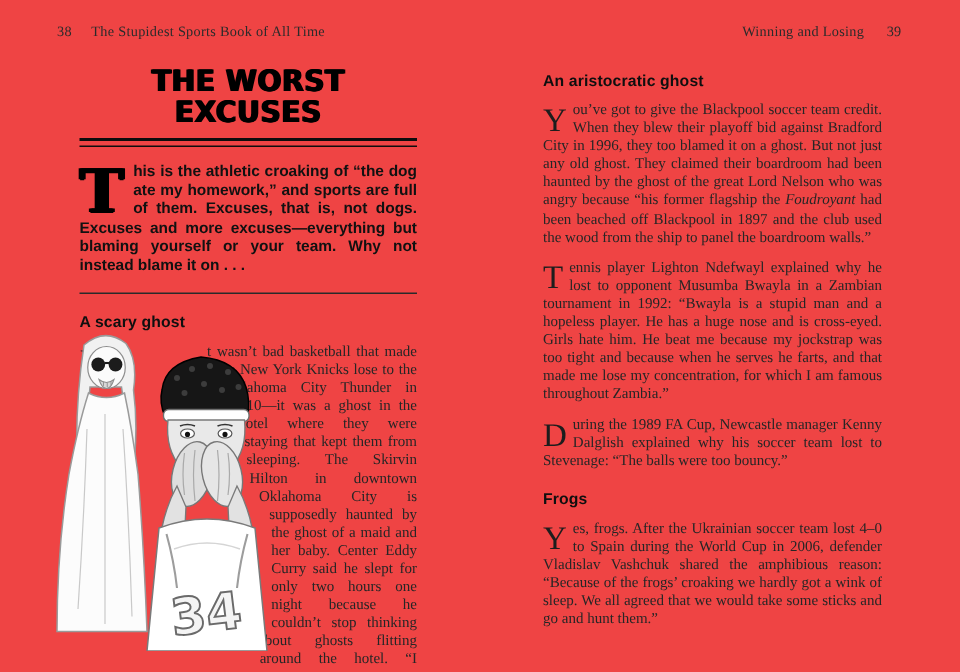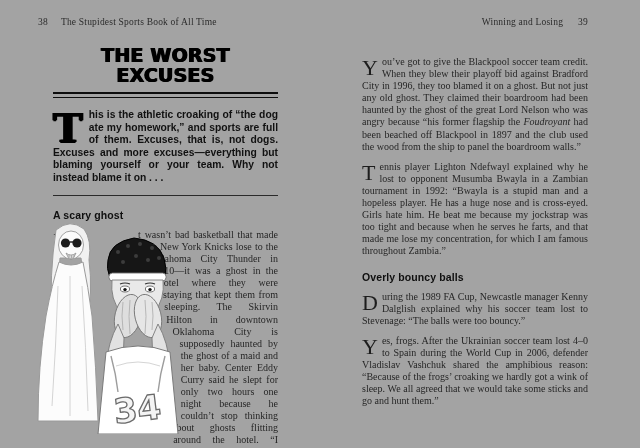--- a/index.html
+++ b/index.html
@@ -1,23 +1,23 @@
 <!DOCTYPE html>
 <html><head>
 <meta charset="utf-8">
 <style>
   html,body{margin:0;padding:0;background:#e9e9e9;}
   .spread{
-    position:relative;width:640px;height:448px;background:#a3a3a3;
+    position:relative;width:640px;height:448px;background:#ef4444;
     font-family:"Liberation Serif",serif;color:#1d1d1d;overflow:hidden;
   }
   
   .rh{position:absolute;top:17px;font-size:9.5px;color:#2b2b2b;letter-spacing:.2px;}
   .rh-left{left:38px;}
-  .rh-right{right:52px;text-align:right;}
+  .rh-right{right:39px;text-align:right;}
   .rh .folio{display:inline-block;}
   .rh-left .bt{margin-left:13px;}
   .rh-right .folio{margin-left:15px;}
 
   
   .left-col{position:absolute;left:53px;top:44px;width:225px;}
   .headline{
     font-family:"DejaVu Sans","Liberation Sans",sans-serif;font-weight:bold;
     font-size:19px;line-height:20px;text-align:center;color:#000;
     letter-spacing:.2px;
@@ -135,23 +135,24 @@
     <path d="M80,136 Q112,124 144,136 L152,218 L72,218 Z" fill="#ffffff" stroke="#7a7a7a" stroke-width="1"></path>
     <path d="M85,140 Q90,158 92,176" stroke="#9d9d9d" stroke-width="1.4" fill="none"></path>
     <path d="M139,140 Q134,158 132,176" stroke="#9d9d9d" stroke-width="1.4" fill="none"></path>
     <path d="M90,150 Q112,142 134,150" stroke="#d5d5d5" stroke-width="1" fill="none"></path>
 
     <text x="112" y="205" text-anchor="middle" transform="rotate(-7 112 198)" font-family="DejaVu Sans, sans-serif" font-weight="bold" font-size="34" fill="#f4f4f4" stroke="#6a6a6a" stroke-width="1.3">34</text>
   </svg>
 
   <div class="right-col">
 
+    <h2 class="sec-h">An aristocratic ghost</h2>
     <p class="body-p"><span class="dc">Y</span><span>ou’ve got to give the Blackpool soccer team credit. When they blew their playoff bid against Bradford City in 1996, they too blamed it on a ghost. But not just any old ghost. They claimed their boardroom had been haunted by the ghost of the great Lord Nelson who was angry because “his former flagship the </span><span class="ital">Foudroyant</span><span> had been beached off Blackpool in 1897 and the club used the wood from the ship to panel the boardroom walls.”</span></p>
 
     <p class="body-p"><span class="dc">T</span><span>ennis player Lighton Ndefwayl explained why he lost to opponent Musumba Bwayla in a Zambian tournament in 1992: “Bwayla is a stupid man and a hopeless player. He has a huge nose and is cross-eyed. Girls hate him. He beat me because my jockstrap was too tight and because when he serves he farts, and that made me lose my concentration, for which I am famous throughout Zambia.”</span></p>
 
-    <h2 class="sec-h">Overly bouncy balls</h2>
     <p class="body-p"><span class="dc">D</span><span>uring the 1989 FA Cup, Newcastle manager Kenny Dalglish explained why his soccer team lost to Stevenage: “The balls were too bouncy.”</span></p>
 
+    <h2 class="sec-h">Frogs</h2>
     <p class="body-p"><span class="dc">Y</span><span>es, frogs. After the Ukrainian soccer team lost 4–0 to Spain during the World Cup in 2006, defender Vladislav Vashchuk shared the amphibious reason: “Because of the frogs’ croaking we hardly got a wink of sleep. We all agreed that we would take some sticks and go and hunt them.”</span></p>
 
   </div>
 </div>
 
 </body></html>

